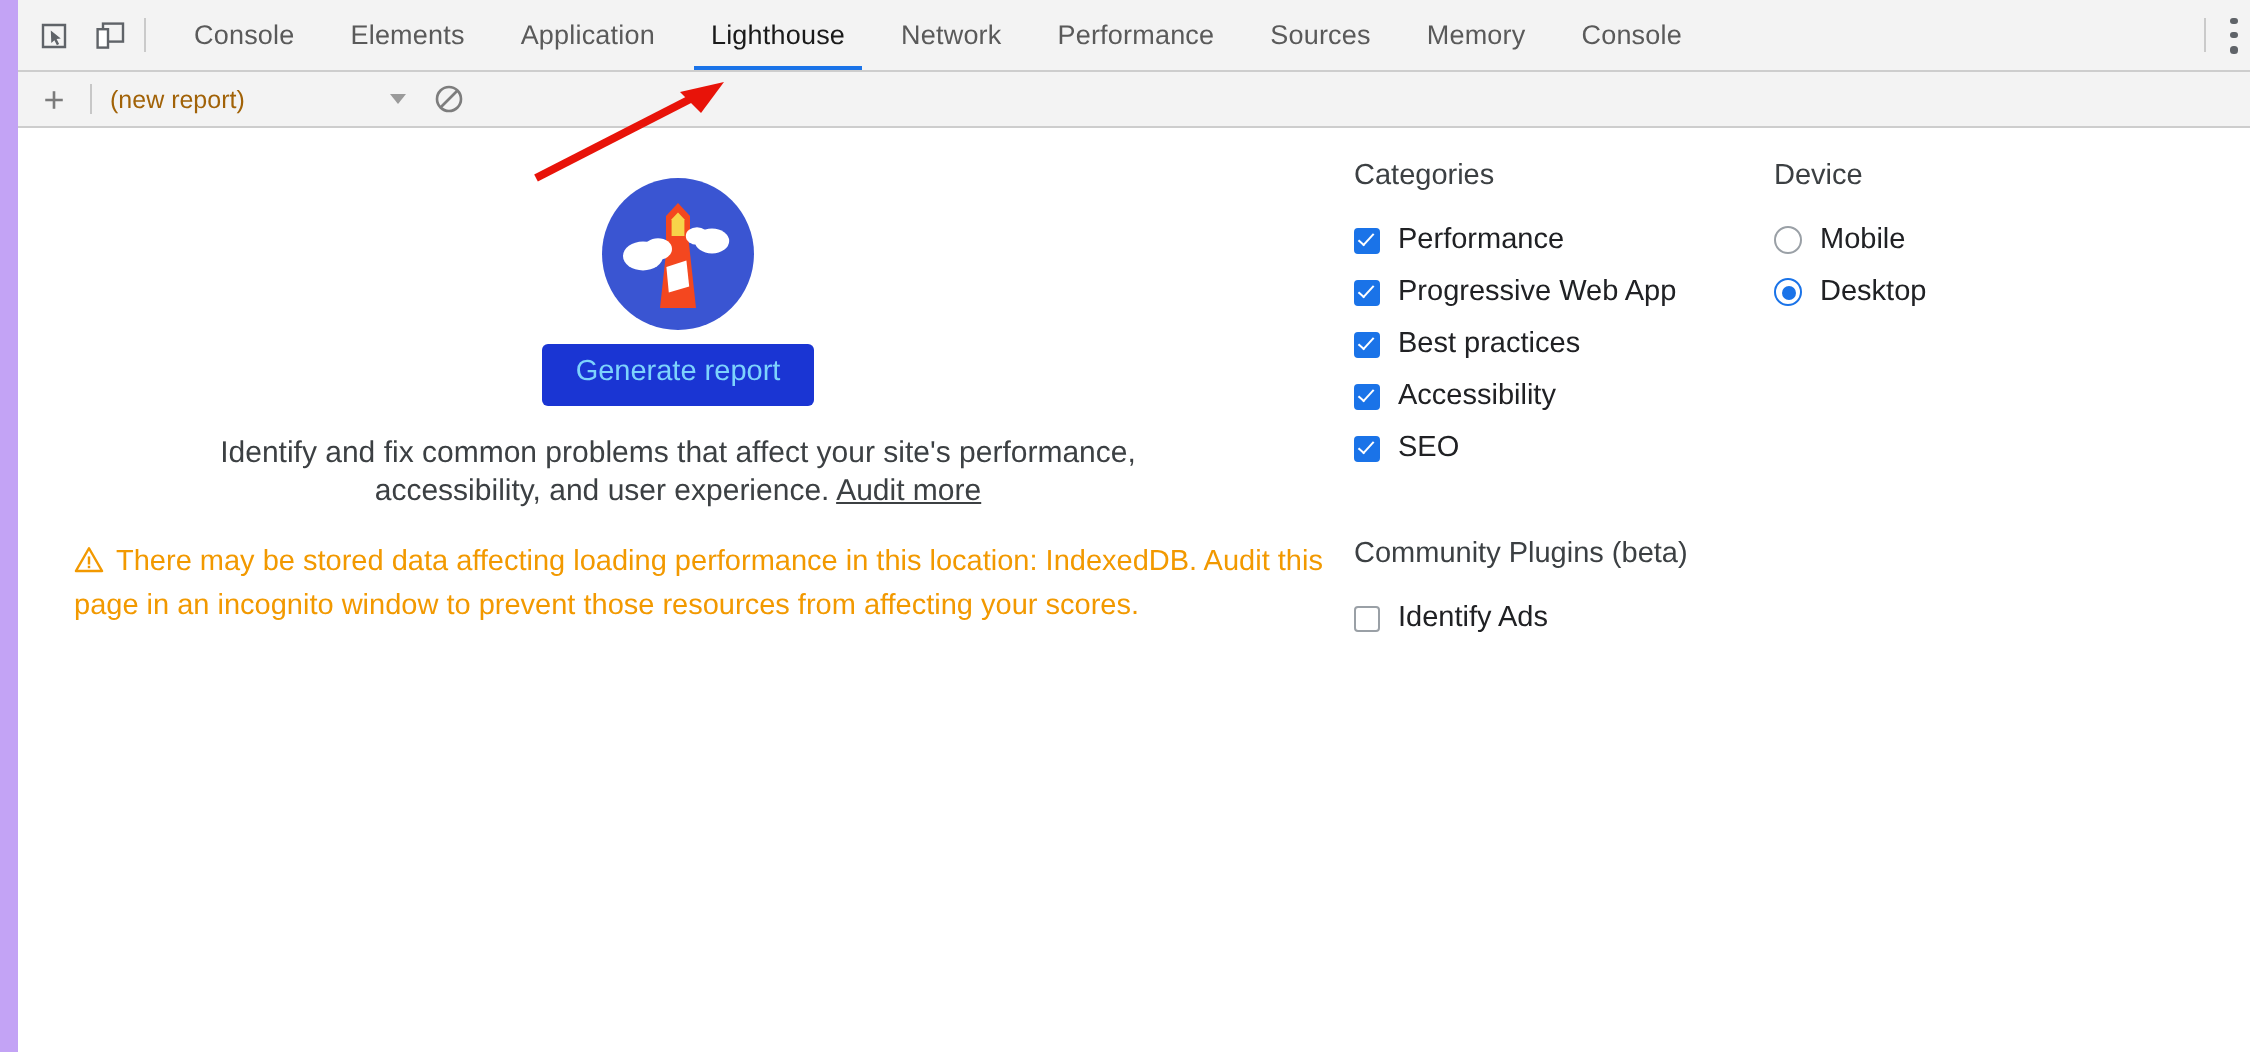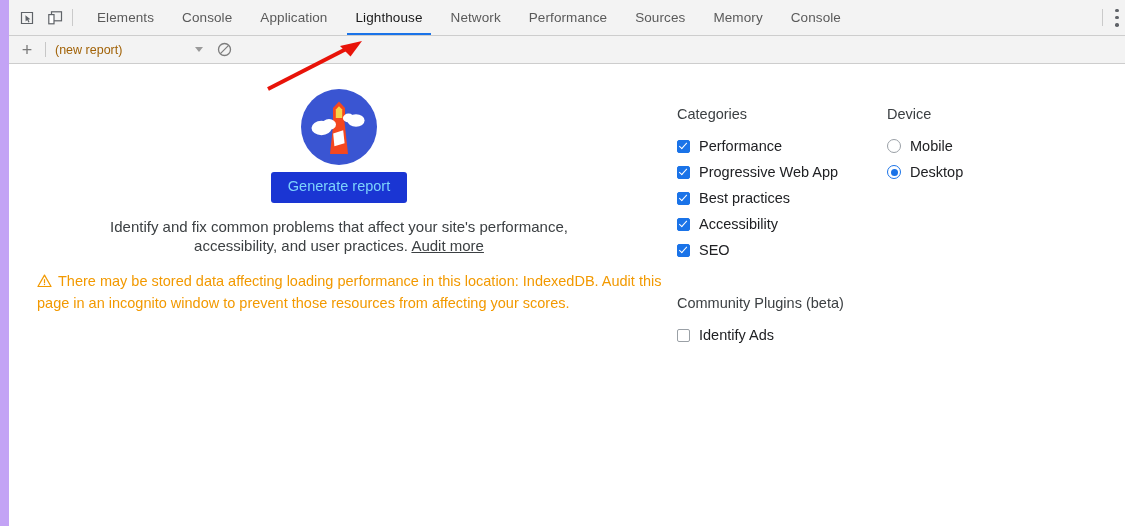--- a/index.html
+++ b/index.html
@@ -237,21 +237,20 @@
     display: flex;
   }
   .settings-col-cats { width: 210px; }
   .settings-col-dev  { width: 200px; }
 
   .group-title {
     font-size: 14.5px;
     color: #3c4043;
     margin-bottom: 10px;
     line-height: 17px;
-    margin-top: 26px;
   }
   .opt-row {
     display: flex;
     align-items: center;
     height: 26px;
     cursor: pointer;
   }
   .opt-label {
     font-size: 14.5px;
     color: #202124;
@@ -339,24 +338,24 @@
         <svg width="17" height="16" viewBox="0 0 17 16">
           <rect x="4.5" y="1.8" width="10" height="9" fill="none" stroke="#5f6368" stroke-width="1.2"></rect>
           <rect x="1.8" y="4.6" width="5.2" height="9.2" fill="#ffffff" stroke="#5f6368" stroke-width="1.2"></rect>
         </svg>
       </div>
       <div class="tb-sep"></div>
     </div>
 
     <div class="tabs">
       <div class="tab">
+          <span>Console</span>
+        </div>
+      <div class="tab">
           <span>Elements</span>
-        </div>
-      <div class="tab">
-          <span>Console</span>
         </div>
       <div class="tab">
           <span>Application</span>
         </div>
       <div class="tab active">
           <span>Lighthouse</span>
         </div>
       <div class="tab">
           <span>Network</span>
         </div>
@@ -423,21 +422,21 @@
           <path d="M39 77.2 A38 38 0 0 1 1.2 43 L76.8 43 A38 38 0 0 1 39 77.2 Z" fill="none"></path>
         </svg>
       </div>
 
       <div id="gen-row">
         <button id="generate-report-btn">Generate report</button>
       </div>
 
       <div id="subtitle">
         <span>Identify and fix common problems that affect your site's performance,</span>
-        <span>accessibility, and user practices.</span>
+        <span>accessibility, and user experience.</span>
         <a id="learn-more">Audit more</a>
       </div>
 
       <div id="warning">
         <span class="warn-icon">
           <svg width="15" height="14" viewBox="0 0 16 15">
             <path d="M8 1.2 L15 13.4 L1 13.4 Z" fill="none" stroke="#f29900" stroke-width="1.3" stroke-linejoin="round"></path>
             <rect x="7.35" y="5.6" width="1.3" height="4.3" fill="#f29900"></rect>
             <rect x="7.35" y="10.6" width="1.3" height="1.3" fill="#f29900"></rect>
           </svg>

